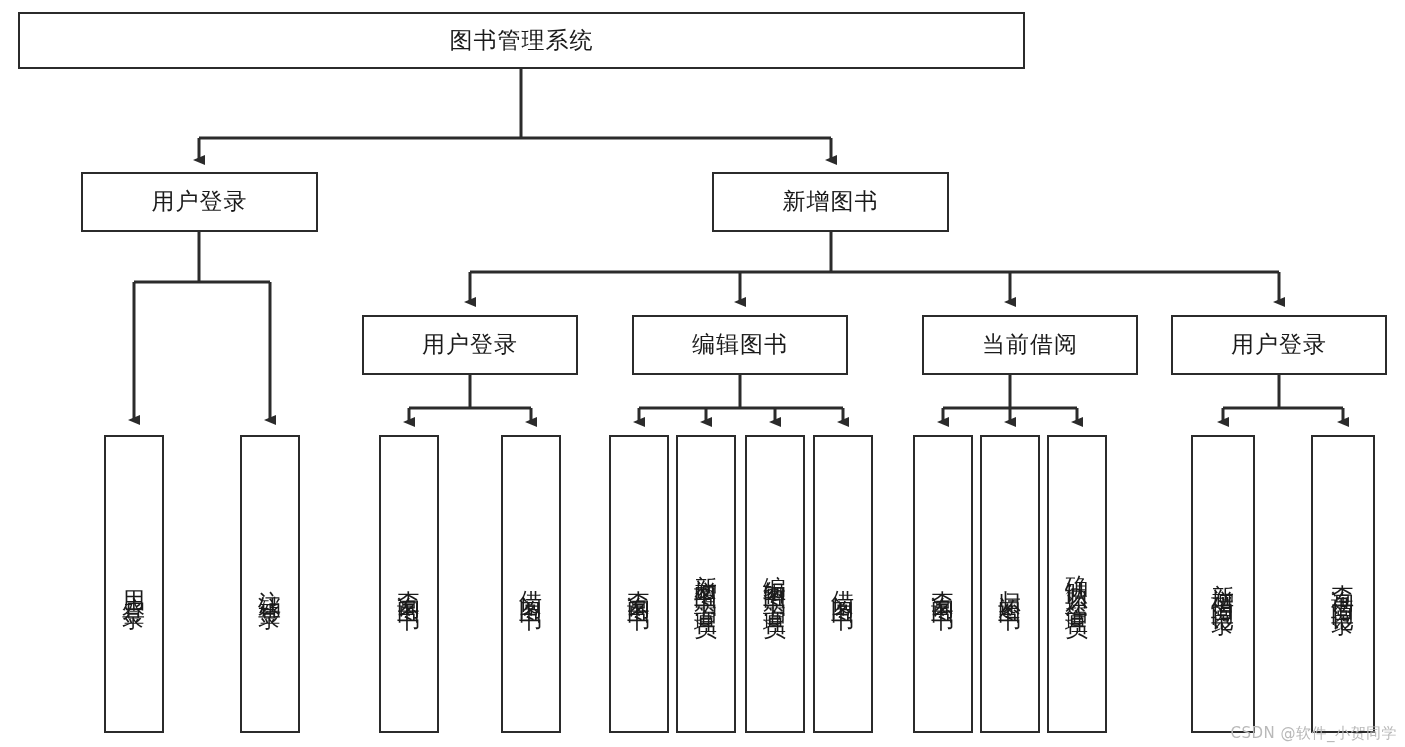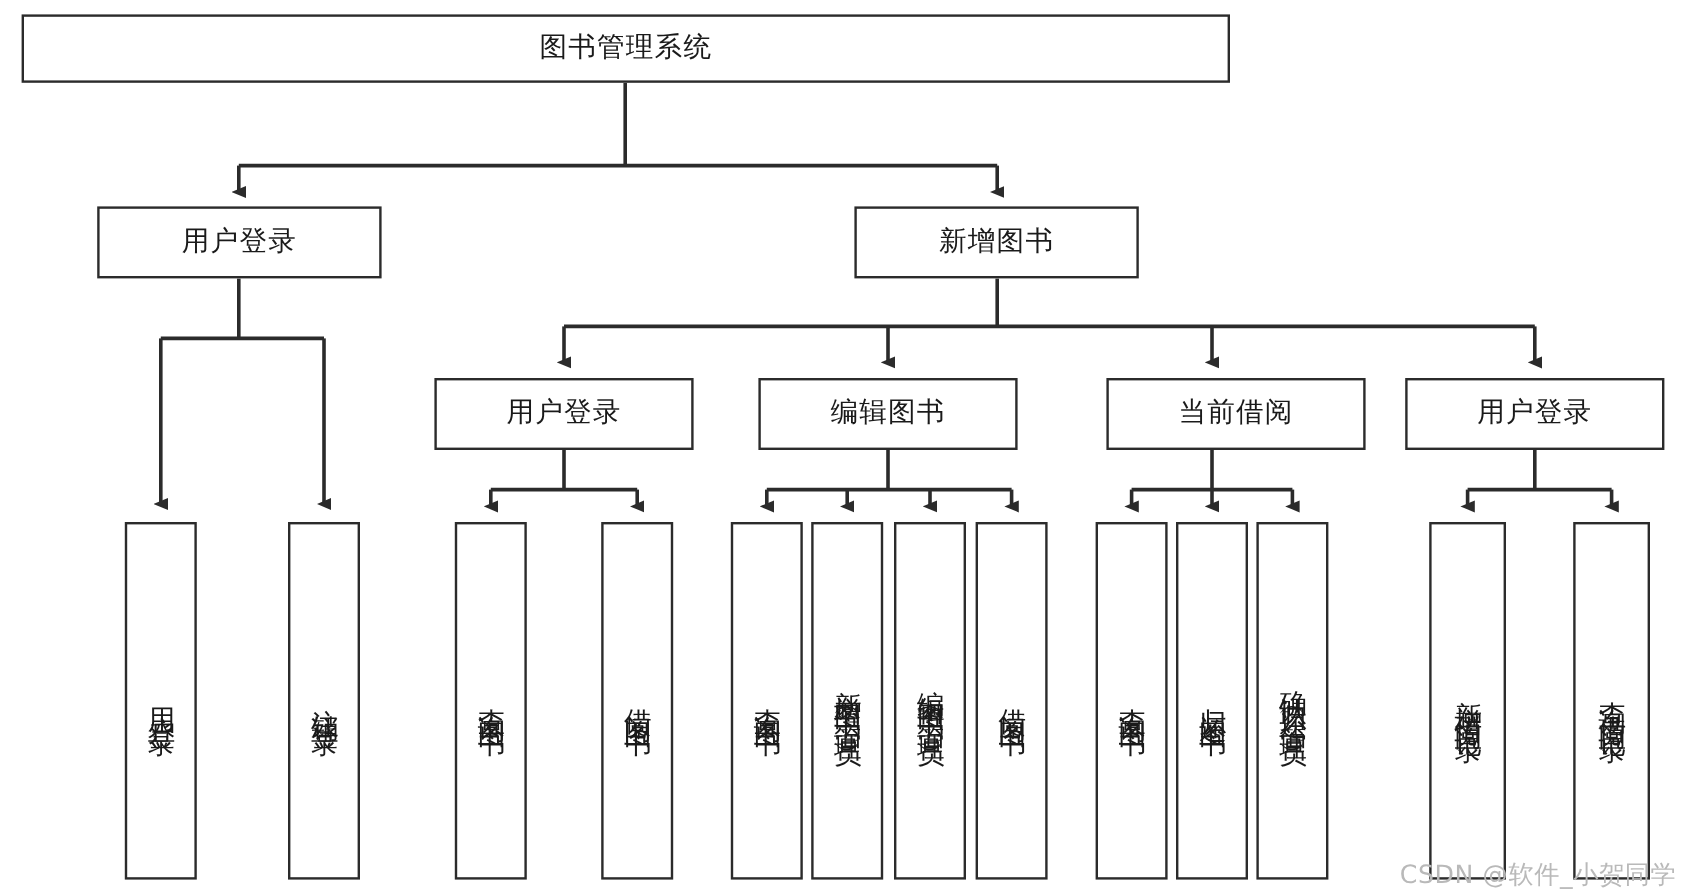--- a/index.html
+++ b/index.html
@@ -57,21 +57,21 @@
     justify-content: center;
     text-align: center;
   }
   .node-v > span {
     display: block;
   }
   .watermark {
     position: absolute;
     right: 8px;
     bottom: 4px;
-    font-size: 21px;
+    font-size: 15px;
     color: #b9b9b9;
     letter-spacing: 0.5px;
     white-space: nowrap;
     font-family: "DejaVu Sans", "Liberation Sans", sans-serif;
   }
 </style>
 </head>
 <body>
 
 <div id="diagram-root">

